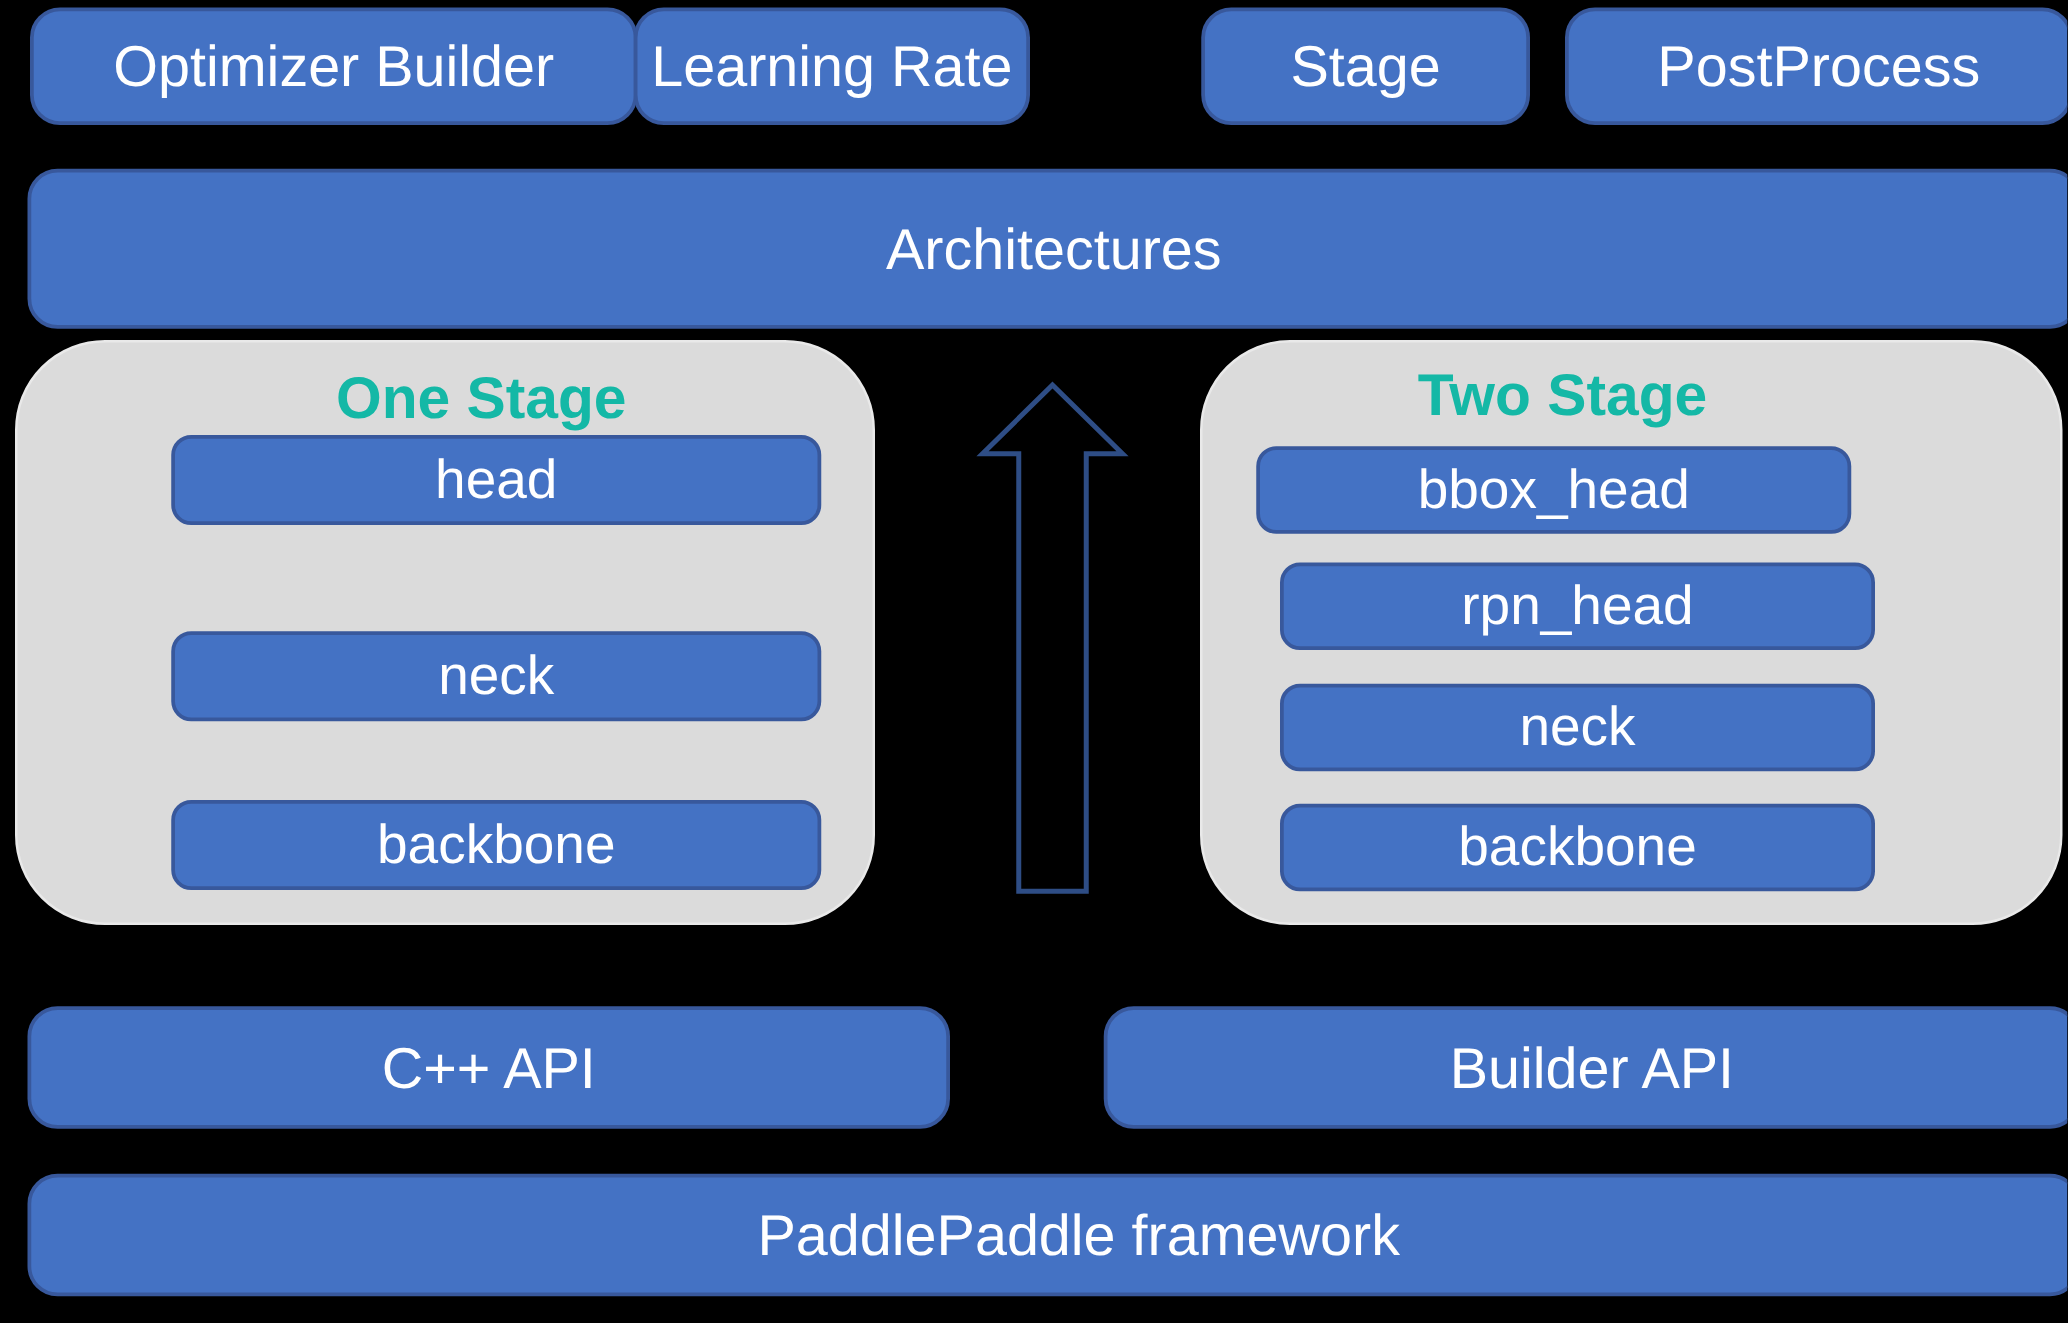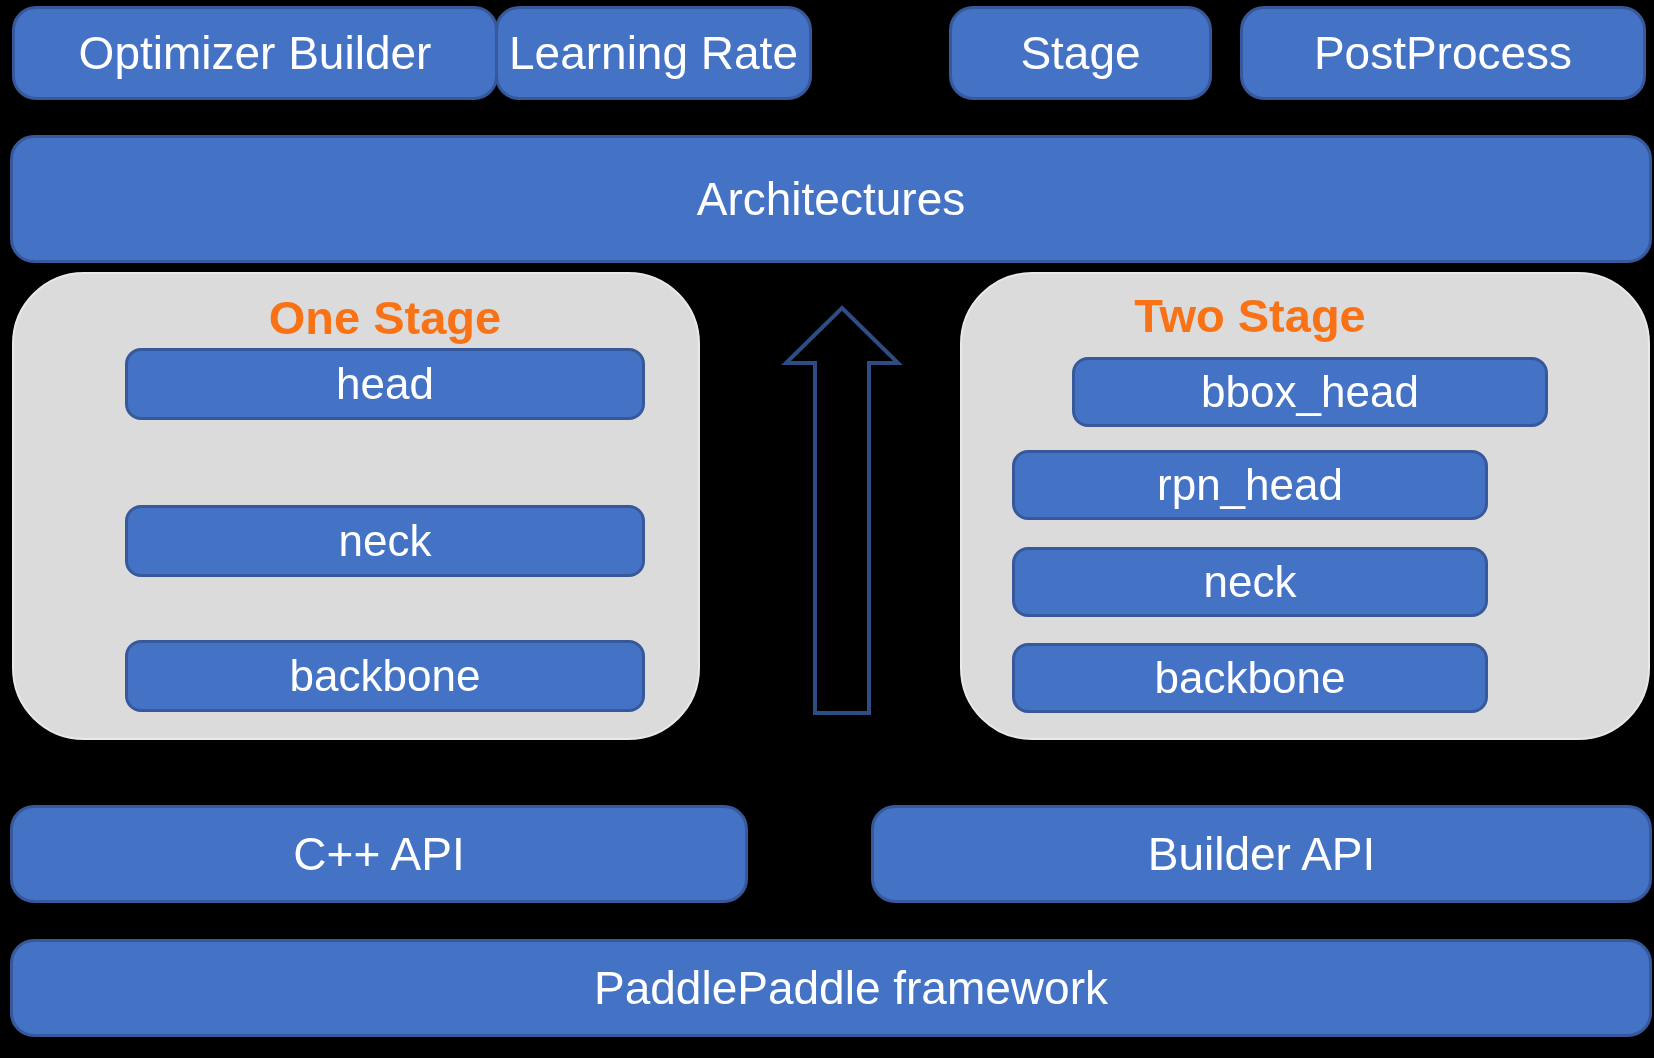--- a/index.html
+++ b/index.html
@@ -4,29 +4,30 @@
 <style>
   html,body{margin:0;padding:0;background:#000;}
   .stage{
     position:relative;width:1654px;height:1058px;background:#000;
     font-family:"Liberation Sans",sans-serif;overflow:hidden;
   }
   .bluebox{
     position:absolute;background:#4472c4;border:3px solid #38589c;
     box-sizing:border-box;display:flex;align-items:center;justify-content:center;
     color:#fff;
+    margin-left:12px;
   }
   .rowbox{border-radius:24px;font-size:46px;}
   .widebar{border-radius:24px;font-size:46px;}
   .panel{
     position:absolute;background:#dbdbdb;border:2px solid #e9e9e9;
     box-sizing:border-box;border-radius:72px;
   }
   .panel-title{
-    position:absolute;color:#f97316;font-weight:bold;font-size:47px;
+    position:absolute;color:#14b8a6;font-weight:bold;font-size:47px;
     display:flex;align-items:center;justify-content:center;
   }
   .layerbar{border-radius:16px;font-size:44px;}
   .arrow-svg{position:absolute;left:778px;top:300px;}
 </style>
 </head>
 <body>
 
 <div class="stage">
 
@@ -42,21 +43,21 @@
   <div class="bluebox layerbar" style="left:125px;top:348px;width:520px;height:72px;">head</div>
   <div class="bluebox layerbar" style="left:125px;top:505px;width:520px;height:72px;">neck</div>
   <div class="bluebox layerbar" style="left:125px;top:640px;width:520px;height:72px;">backbone</div>
 
   <svg class="arrow-svg" width="128" height="422" viewBox="778 300 128 422">
     <polygon points="842,308 898,363 869,363 869,713 815,713 815,363 786,363" fill="none" stroke="#2e4d85" stroke-width="4" stroke-linejoin="miter"></polygon>
   </svg>
 
   <div class="panel" style="left:960px;top:272px;width:690px;height:468px;"></div>
   <div class="panel-title" style="left:1012px;top:284px;width:476px;height:62px;">Two Stage</div>
-  <div class="bluebox layerbar" style="left:1072px;top:357px;width:476px;height:70px;">bbox_head</div>
+  <div class="bluebox layerbar" style="left:993px;top:357px;width:476px;height:70px;">bbox_head</div>
   <div class="bluebox layerbar" style="left:1012px;top:450px;width:476px;height:70px;">rpn_head</div>
   <div class="bluebox layerbar" style="left:1012px;top:547px;width:476px;height:70px;">neck</div>
   <div class="bluebox layerbar" style="left:1012px;top:643px;width:476px;height:70px;">backbone</div>
 
   <div class="bluebox widebar" style="left:10px;top:805px;width:738px;height:98px;">C++ API</div>
   <div class="bluebox widebar" style="left:871px;top:805px;width:781px;height:98px;">Builder API</div>
 
   <div class="bluebox widebar" style="left:10px;top:939px;width:1642px;height:98px;padding-left:40px;">PaddlePaddle framework</div>
 
 </div>

